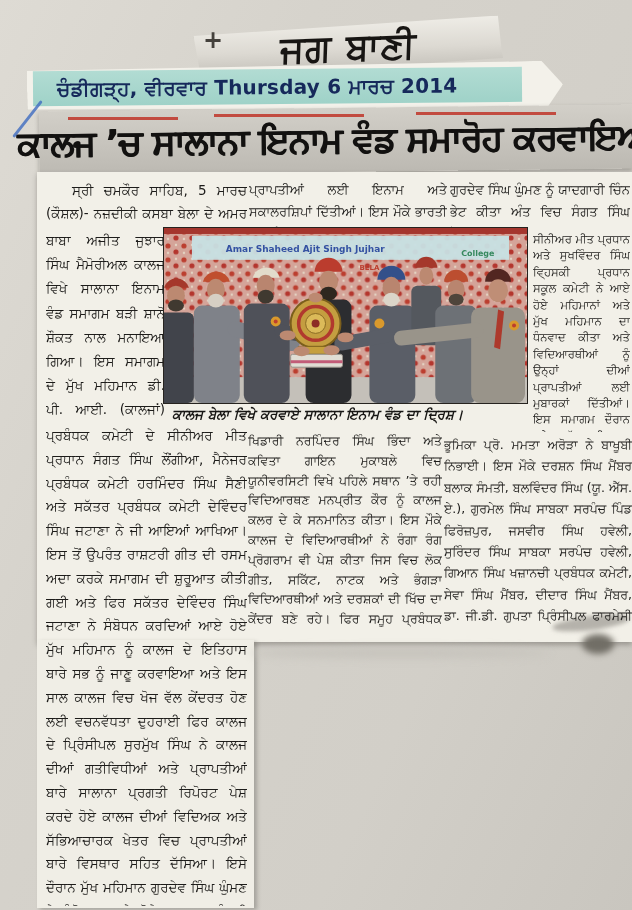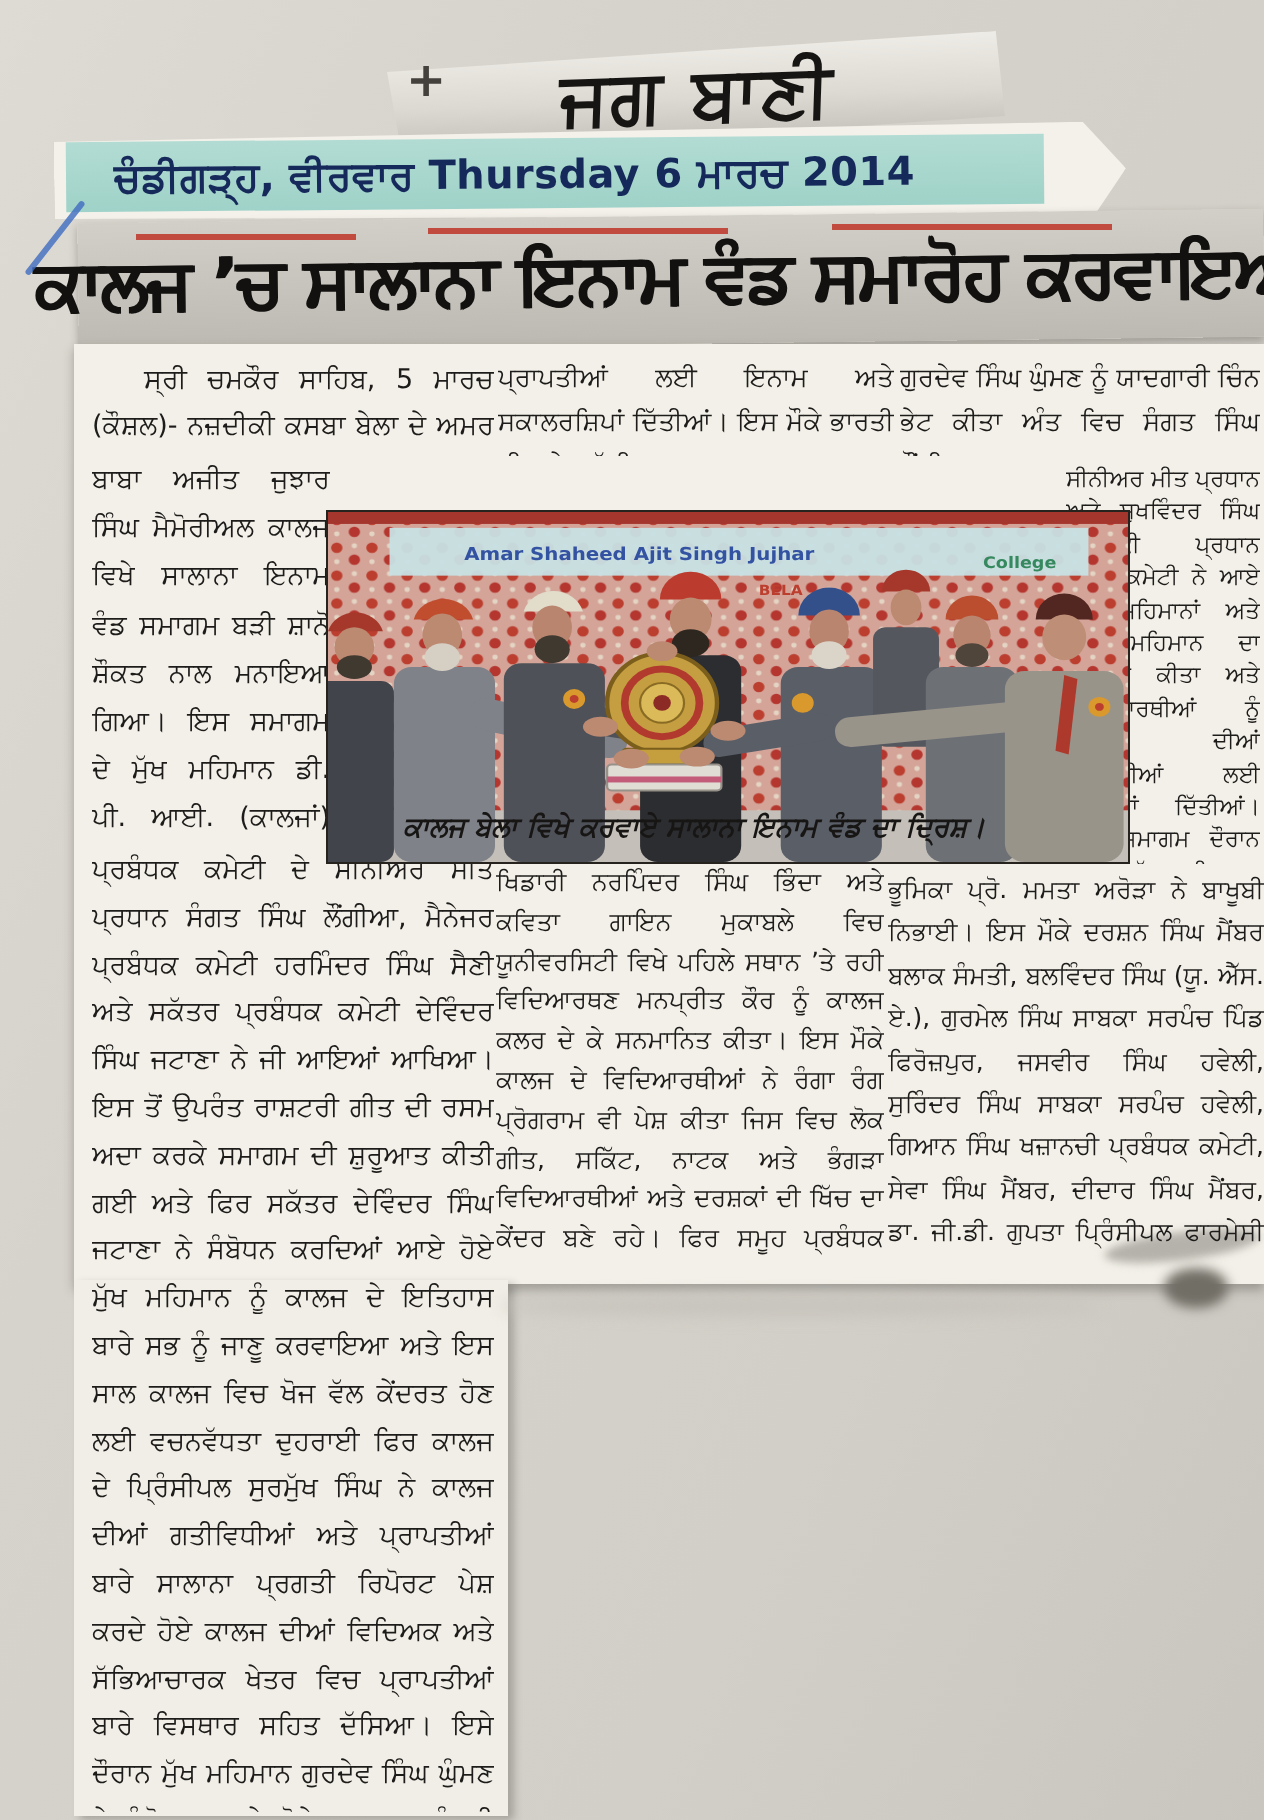--- a/index.html
+++ b/index.html
@@ -53,25 +53,25 @@
     font-family:"DejaVu Sans","Liberation Sans",sans-serif;}
   #col-intro{left:46px;top:179px;width:201px;height:49px;font-size:13.5px;line-height:23px;text-indent:26px;}
   #col-left-beside{left:46px;top:228px;width:119px;height:195px;font-size:13.5px;line-height:24.2px;}
   #col-left-lower{left:46px;top:424px;width:201px;height:482px;font-size:13.5px;line-height:23.8px;}
   #col-mid-top{left:249px;top:179px;width:198px;height:49px;font-size:13px;line-height:22px;}
   #col-right-top{left:450px;top:179px;width:180px;height:49px;font-size:13px;line-height:22px;}
   #col-right-beside{left:533px;top:231px;width:97px;height:201px;font-size:11.5px;line-height:16.4px;}
   #col-mid-lower{left:248px;top:431px;width:194px;height:199px;font-size:12.5px;line-height:19.8px;}
   #col-right-lower{left:444px;top:434px;width:188px;height:193px;font-size:12.5px;line-height:21.4px;}
   
-  #photo-frame{position:absolute;left:163px;top:227px;width:402px;height:177px;
-    border:1px solid #26231f;background:#dba89e;box-sizing:border-box;margin-top:28px;}
+  #photo-frame{position:absolute;left:163px;top:227px;width:365px;height:177px;
+    border:1px solid #26231f;background:#dba89e;box-sizing:border-box;}
   #photo-frame svg{display:block;width:100%;height:100%;}
   #photo-caption{left:172px;top:406px;width:350px;height:24px;font-size:13.5px;font-weight:bold;
-    text-align:center;color:#171614;font-style:italic;}
+    text-align:left;color:#171614;font-style:italic;}
 </style>
 </head>
 <body>
 
 <div id="scan">
 
   <div class="paper" id="masthead-piece">
     <div id="masthead-title">ਜਗ ਬਾਣੀ</div>
   </div>
   <div id="crop-mark">+</div>

